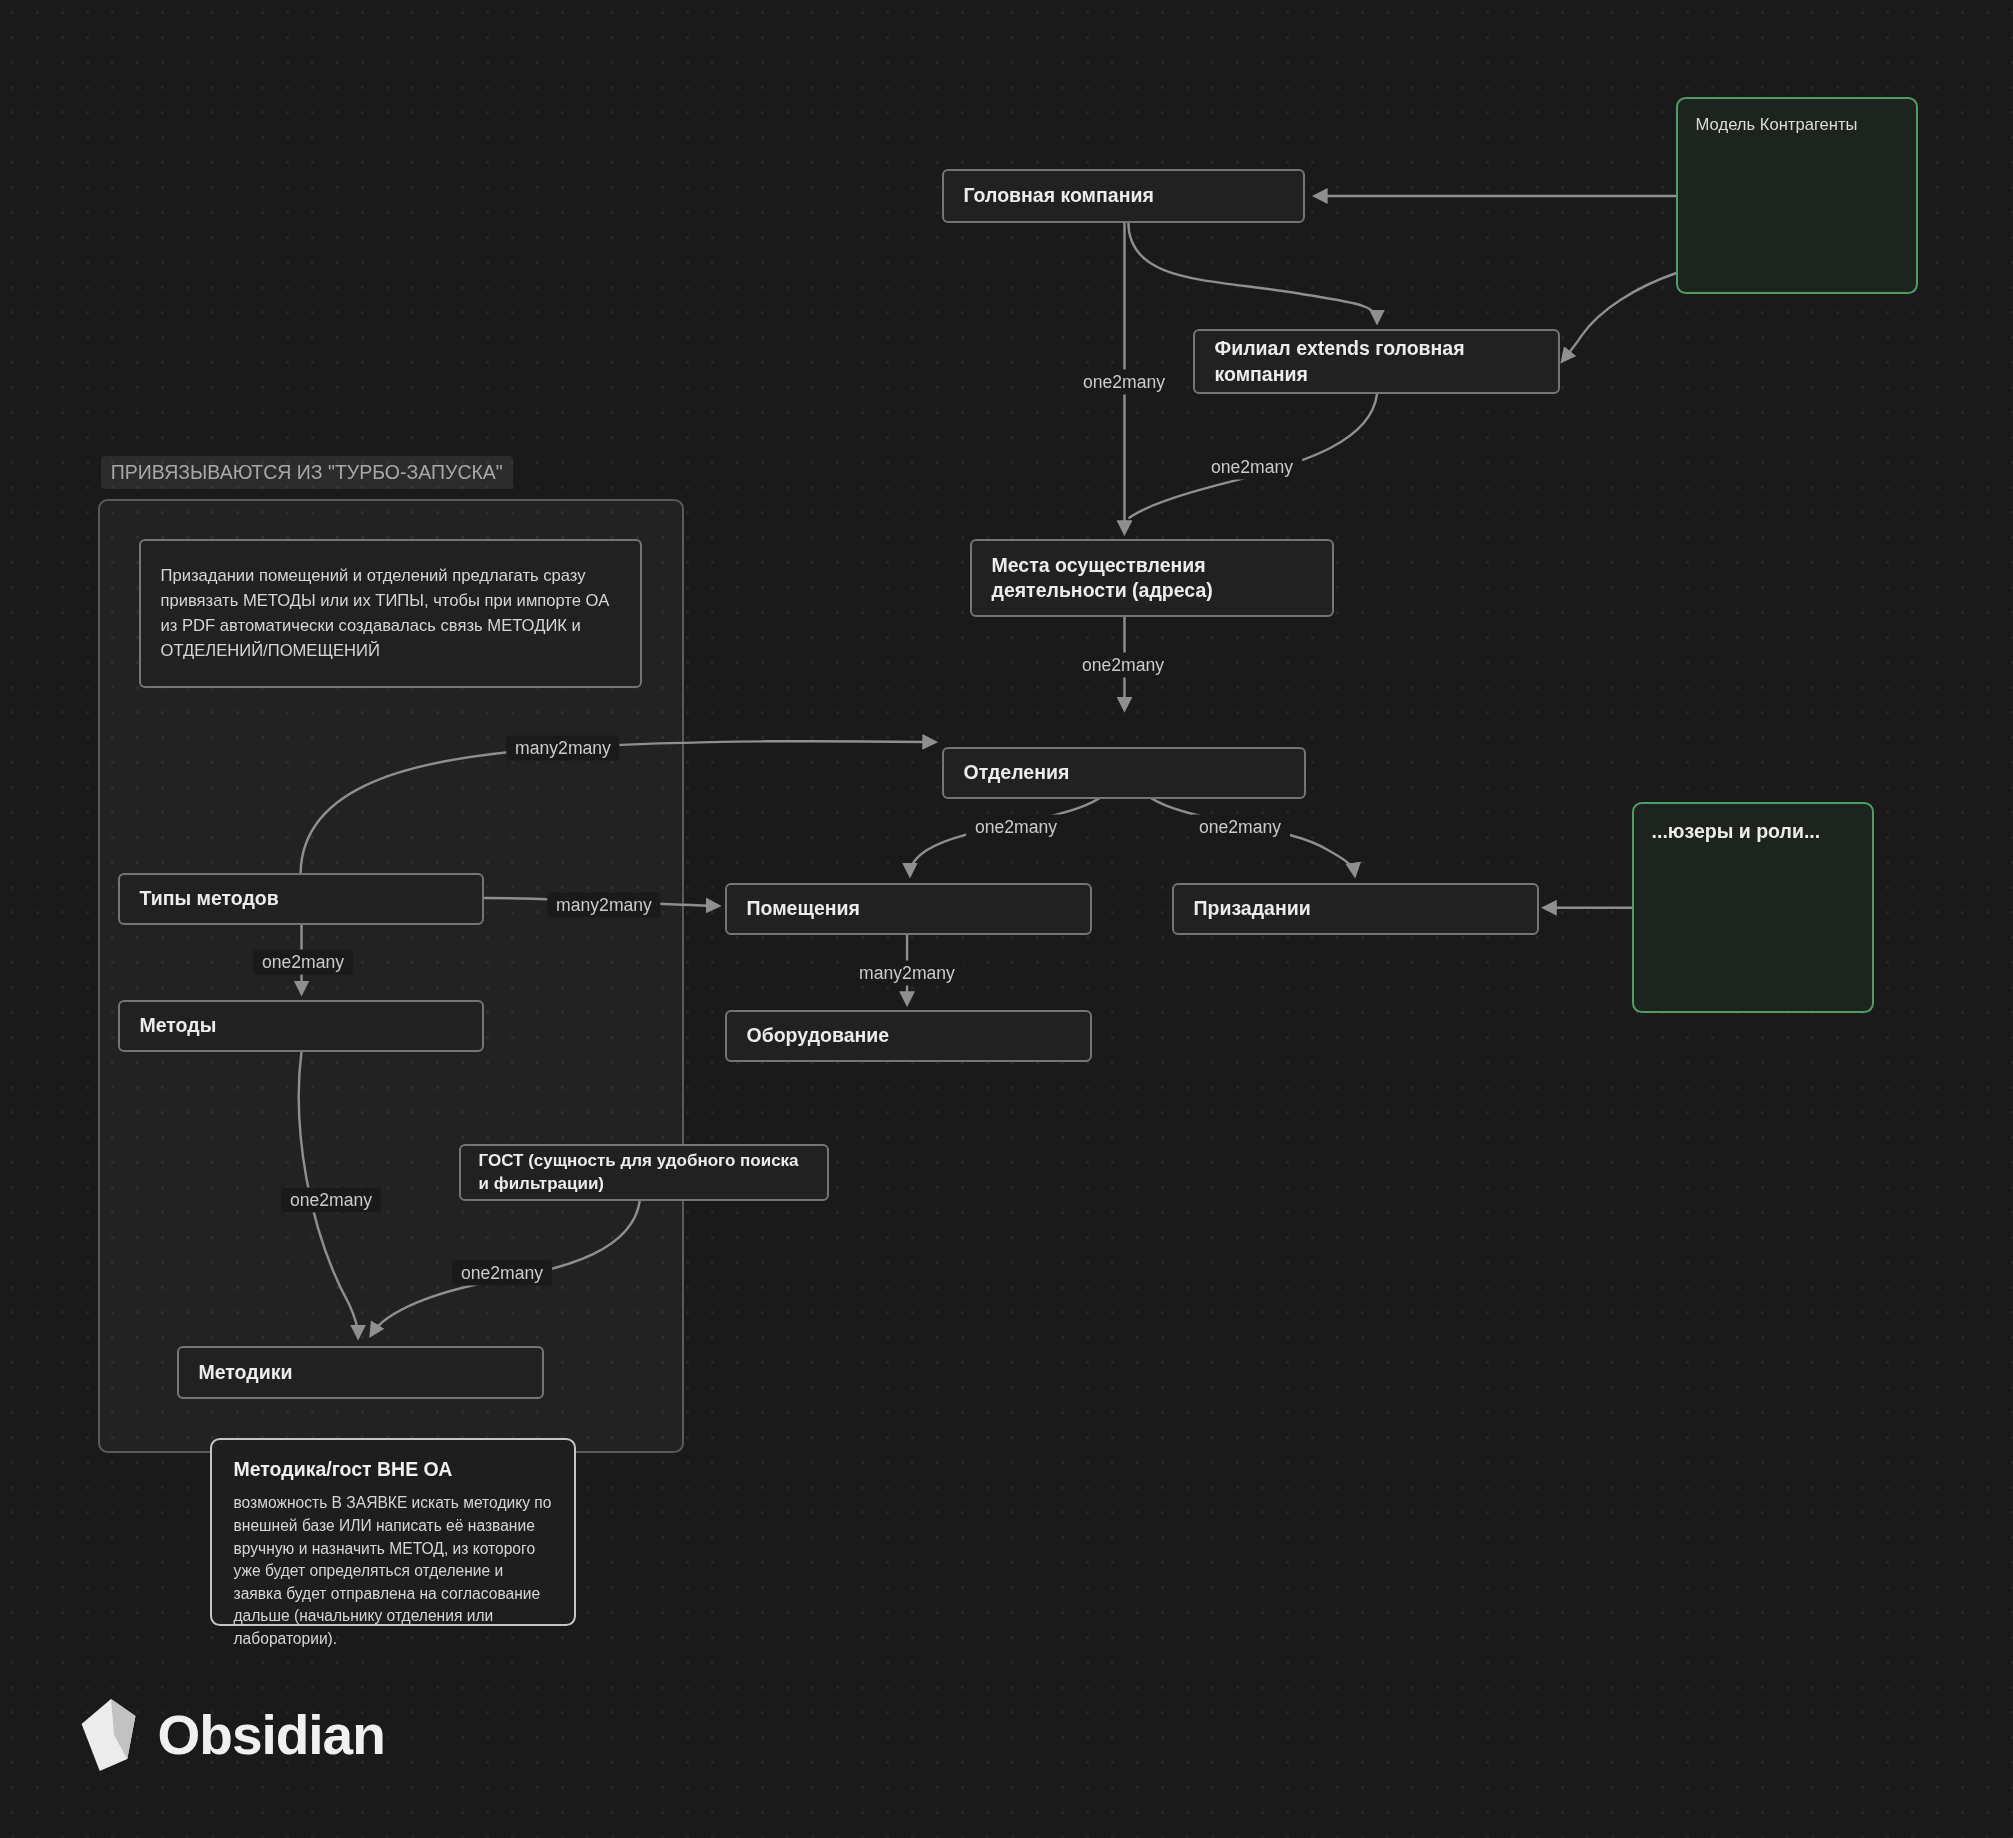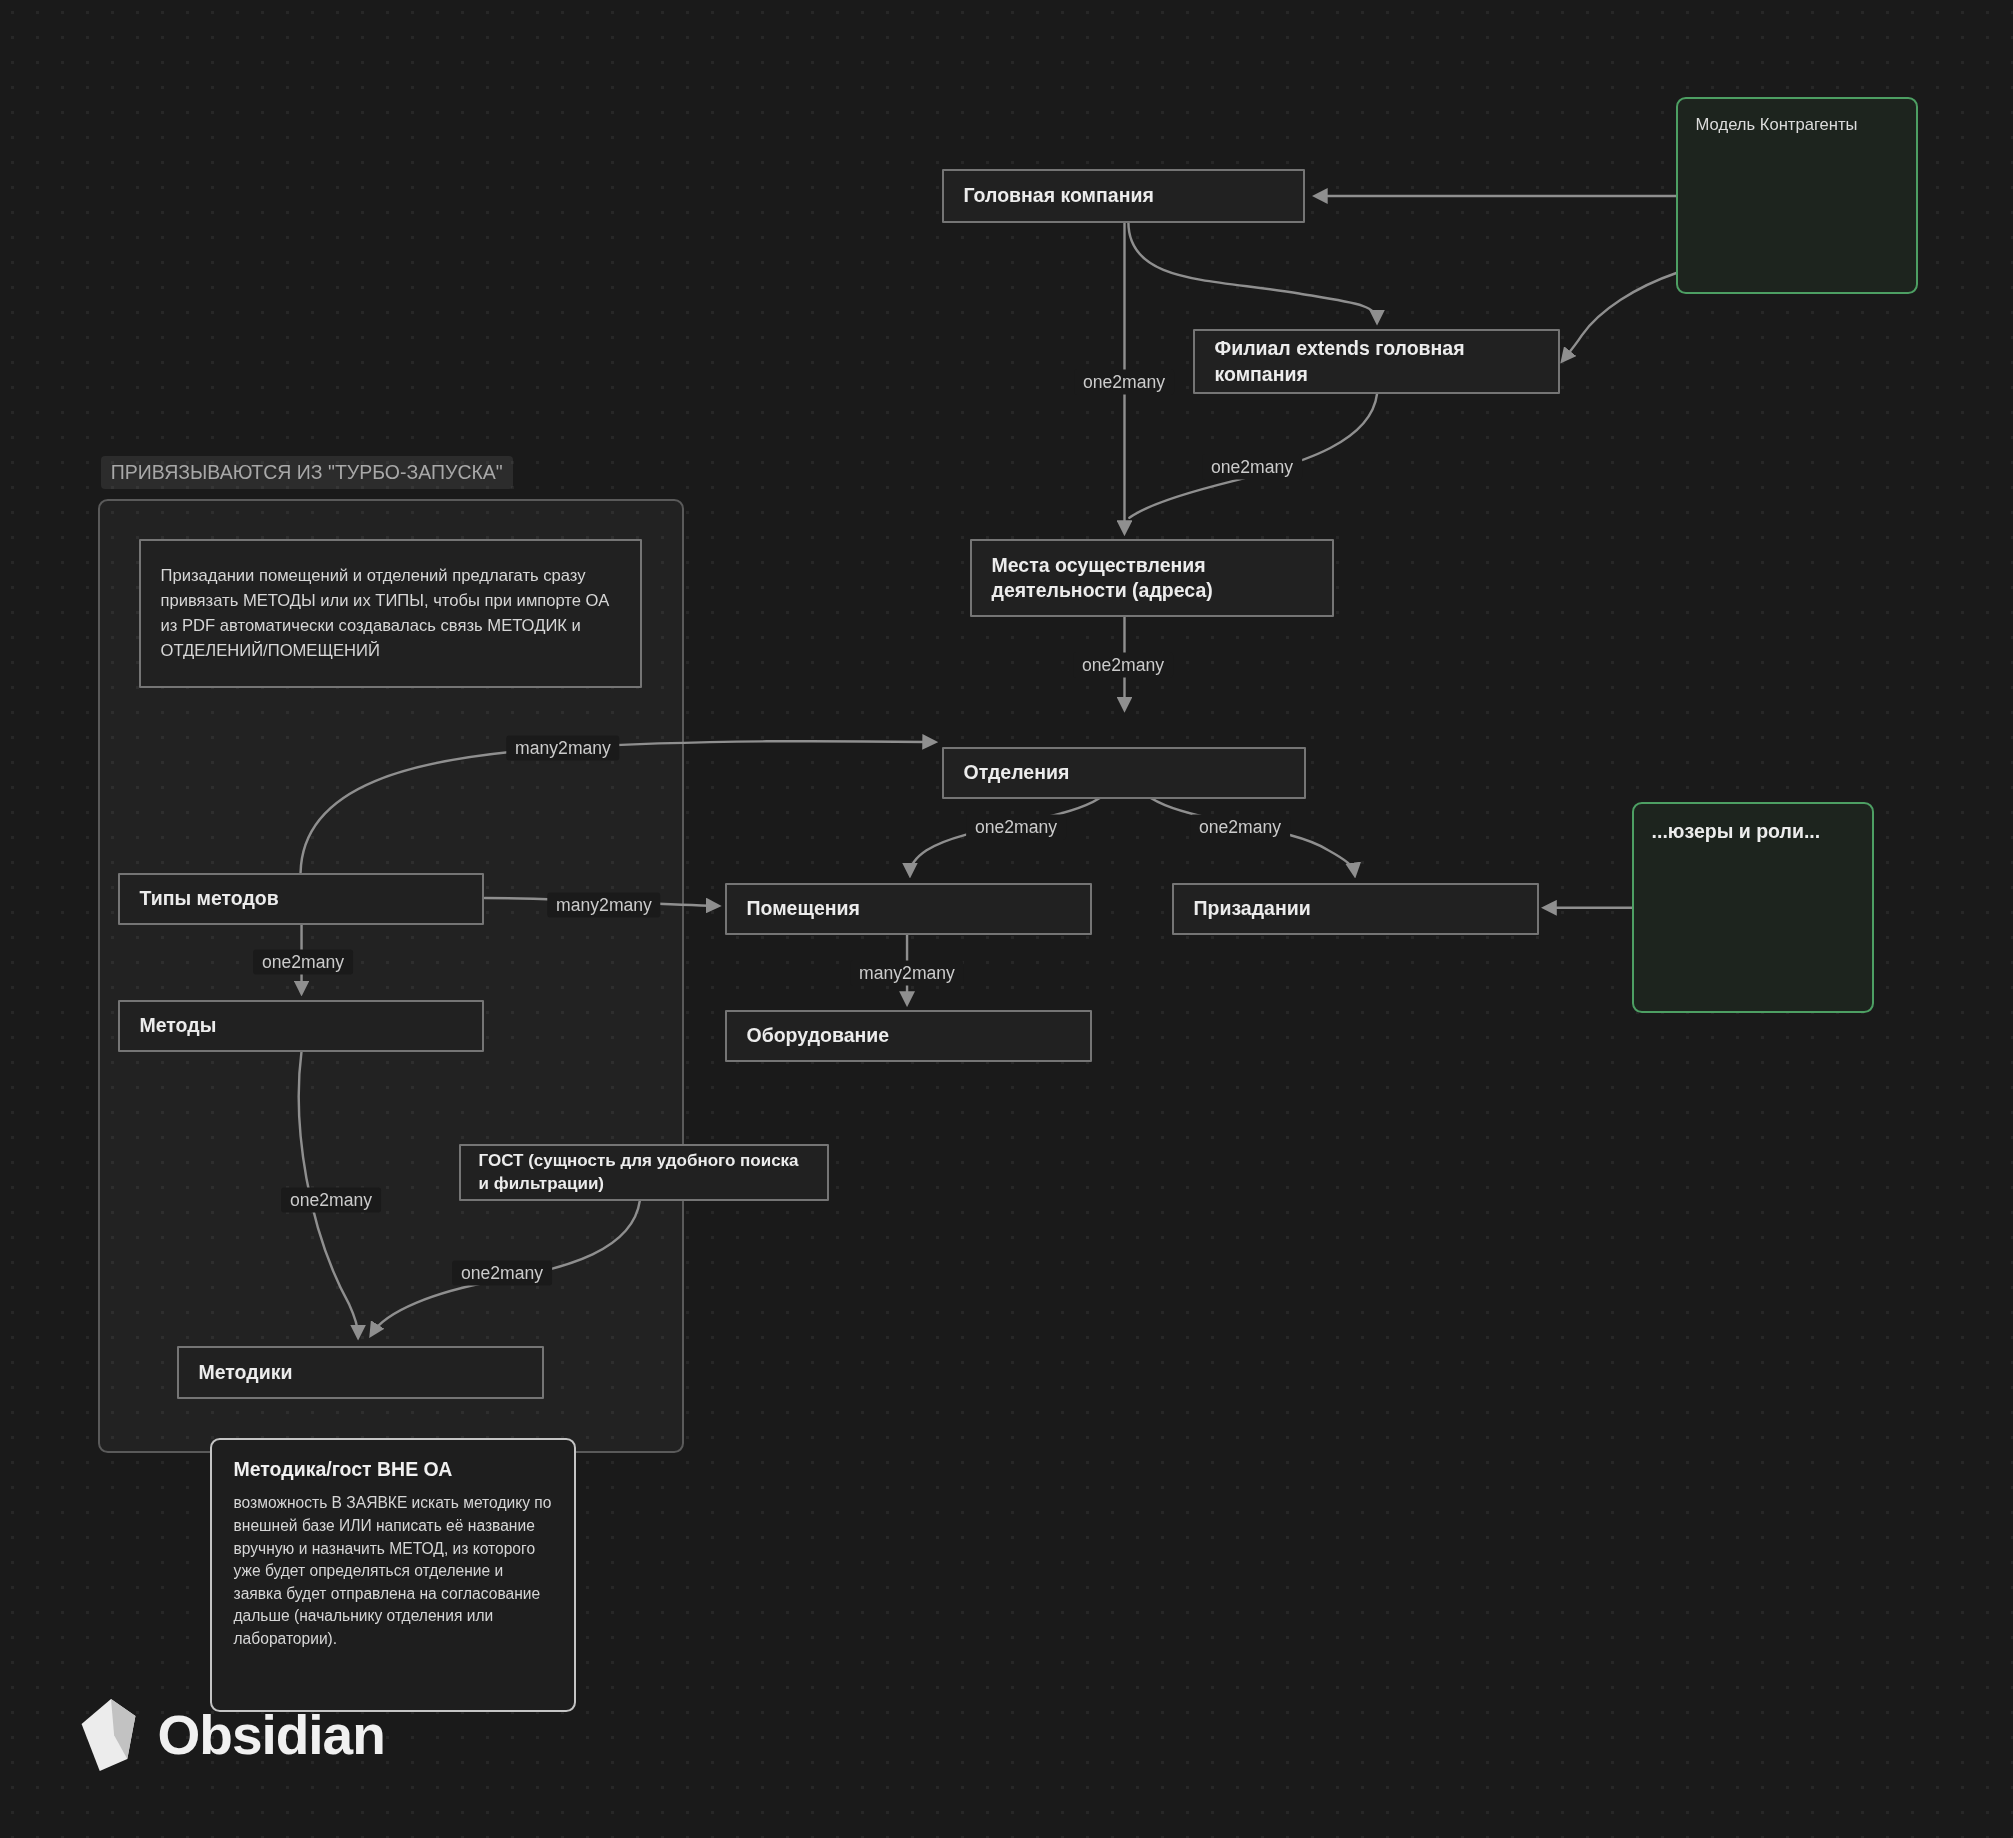--- a/index.html
+++ b/index.html
@@ -6,21 +6,21 @@
   .canvas{
     position:relative;width:2014px;height:1838px;overflow:hidden;
     background-color:#1a1a1a;
     background-image:radial-gradient(rgba(255,255,255,0.055) 1.5px, transparent 1.6px);
     background-size:25px 25px;
     font-family:"Liberation Sans","DejaVu Sans",sans-serif;
   }
   svg.edges{position:absolute;left:0;top:0;z-index:1;pointer-events:none;}
   .group-box{position:absolute;z-index:0;background:rgba(255,255,255,0.035);border:2px solid #5a5a5a;border-radius:9.8px;box-sizing:border-box;}
   .group-label{position:absolute;z-index:0;font-size:19.5px;color:#a8a8a8;background:rgba(130,130,130,0.18);padding:4.9px 9.8px;border-radius:3.9px;white-space:nowrap;}
-  .card{position:absolute;z-index:3;box-sizing:border-box;background:#212121;border:2px solid #757575;border-radius:1px;}
+  .card{position:absolute;z-index:3;box-sizing:border-box;background:#212121;border:2px solid #757575;border-radius:6px;}
   .title-card{display:flex;align-items:center;padding:5.9px 19.5px;}
   .card-title{font-size:19.5px;font-weight:700;color:#ececec;line-height:1.3;}
   .green-card{background:#1d241e;border-color:#4d9f63;border-radius:9.8px;padding:15.6px 17.6px;}
   .model-title{font-size:16.6px;color:#dcdcdc;font-weight:400;}
   .users-title{font-size:19.5px;font-weight:700;color:#ececec;}
   .note-card{padding:23.4px 19.5px;}
   .note-text{font-size:16.6px;color:#d6d6d6;line-height:1.5;display:block;}
   .gost-card{display:flex;align-items:center;padding:5.9px 17.6px;}
   .gost-title{font-size:17px;font-weight:700;color:#ececec;line-height:1.3;}
   .detail-card{background:#1e1e1e;border-color:#c4c4c4;border-radius:9.8px;padding:17.6px 21.5px;}
@@ -124,21 +124,21 @@
   </div>
 
   <div class="card title-card" style="left:177px;top:1346px;width:367px;height:53px;">
     <span class="card-title">Методики</span>
   </div>
 
   <div class="card green-card" style="left:1632px;top:802px;width:242px;height:211px;">
     <span class="users-title">...юзеры и роли...</span>
   </div>
 
-  <div class="card detail-card" style="left:210px;top:1438px;width:366px;height:274px;">
+  <div class="card detail-card" style="left:210px;top:1438px;width:366px;height:188px;">
     <span class="detail-title">Методика/гост ВНЕ ОА</span>
     <span class="detail-body">возможность В ЗАЯВКЕ искать методику по внешней базе ИЛИ написать её название вручную и назначить МЕТОД, из которого уже будет определяться отделение и заявка будет отправлена на согласование дальше (начальнику отделения или лаборатории).</span>
   </div>
 
   <div class="brand">
     <svg width="57" height="72" viewBox="0 0 90 115">
       <path d="M49 0 L88 27 L75 96 L31 115 L2 40 Z" fill="#ececec"></path>
       <path d="M49 0 L88 27 L75 96 L54 58 Z" fill="#c2c2c2"></path>
     </svg>
     <span class="wordmark">Obsidian</span>

